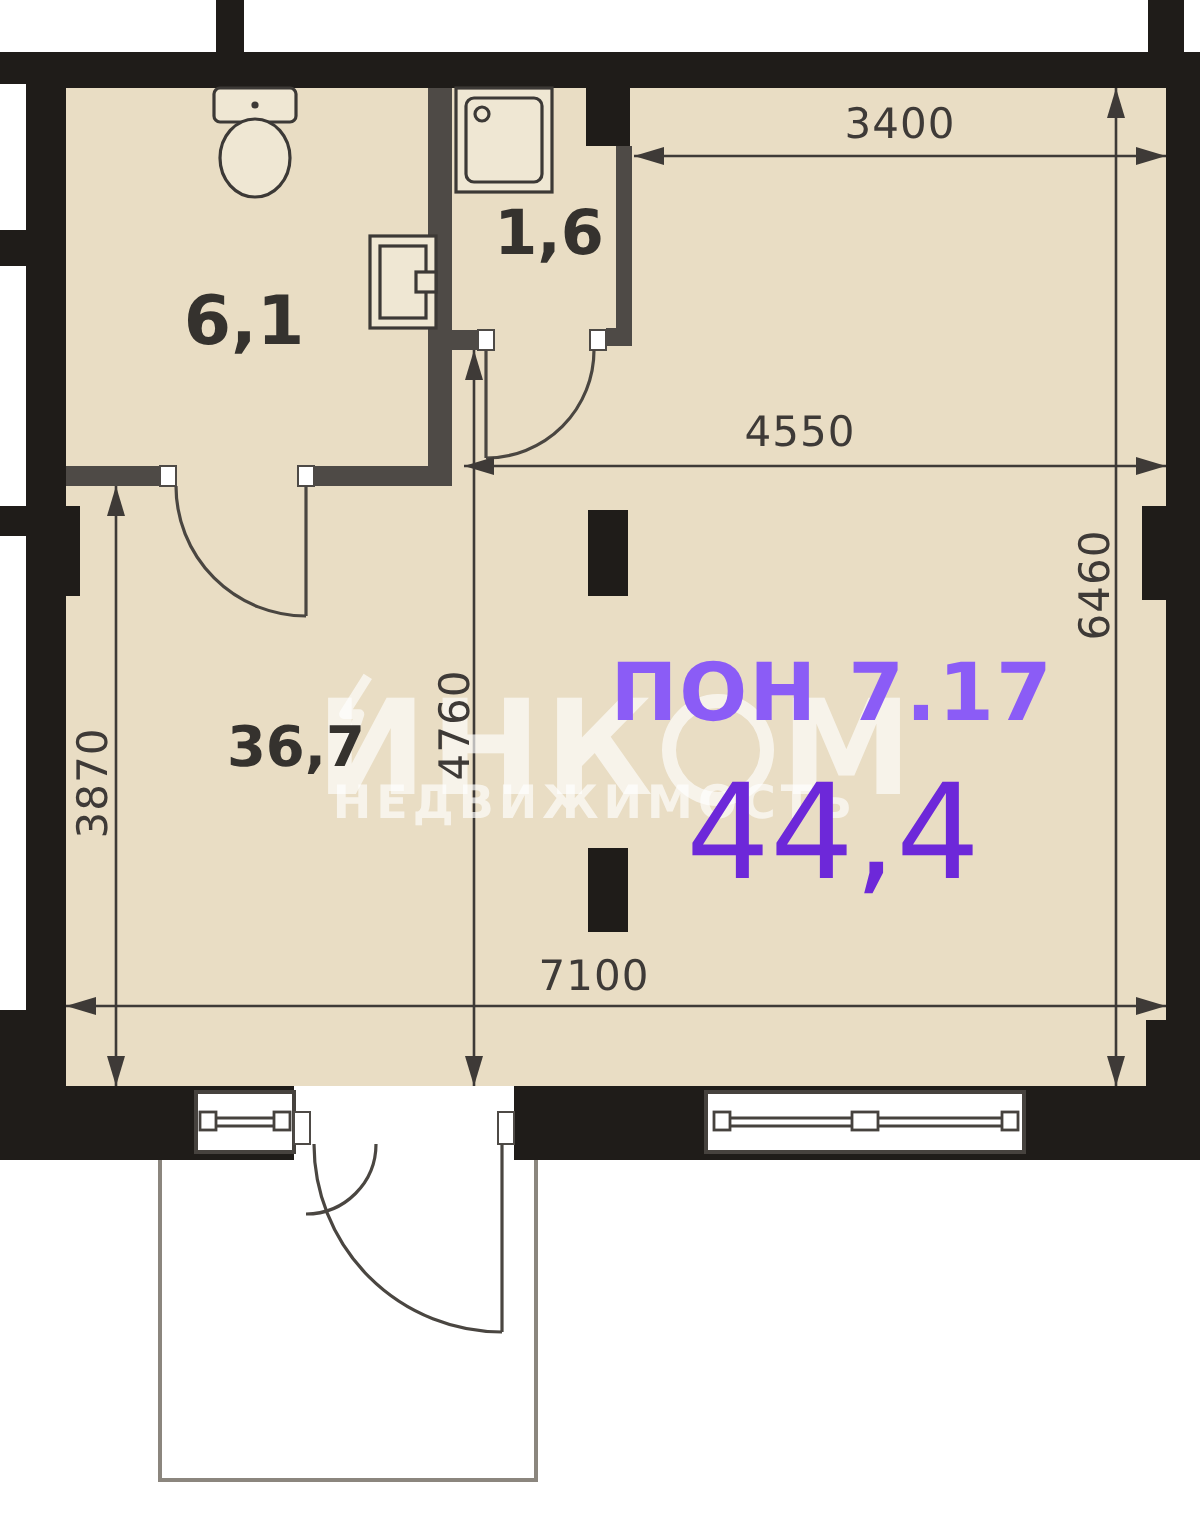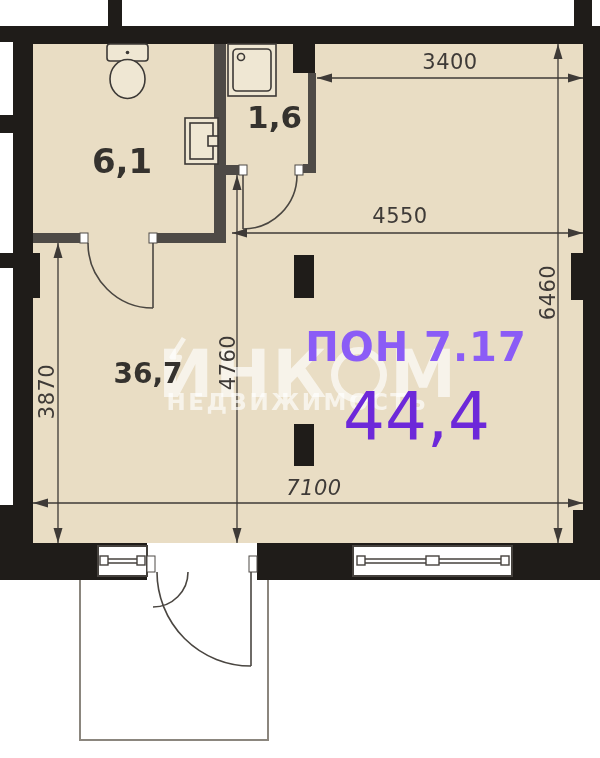--- a/index.html
+++ b/index.html
@@ -165,18 +165,18 @@
 
   <div class="txt room-area" style="left:82px;top:120px;width:80px;font-size:34px;margin-top:24px;">6,1</div>
   <div class="txt room-area" style="left:238px;top:102px;width:64px;font-size:31px;text-align:right;">1,6</div>
   <div class="txt room-area" style="left:93px;top:360px;width:110px;font-size:28px;">36,7</div>
 
   <div class="txt unit-label" style="left:300px;top:327px;width:232px;">ПОН 7.17</div>
   <div class="txt unit-area" style="left:343px;top:384px;width:146px;">44,4</div>
 
   <div class="txt dim" style="left:350px;top:52px;width:200px;">3400</div>
   <div class="txt dim" style="left:300px;top:206px;width:200px;">4550</div>
-  <div class="txt dim" style="left:214px;top:478px;width:200px;font-style:italic;">7100</div>
+  <div class="txt dim" style="left:197px;top:478px;width:200px;">7100</div>
   <div class="txt dim vdim" style="left:-13px;top:381px;width:120px;">3870</div>
   <div class="txt dim vdim" style="left:168px;top:352px;width:120px;">4760</div>
   <div class="txt dim vdim" style="left:488px;top:282px;width:120px;">6460</div>
 
 </div>
 
 </body></html>

